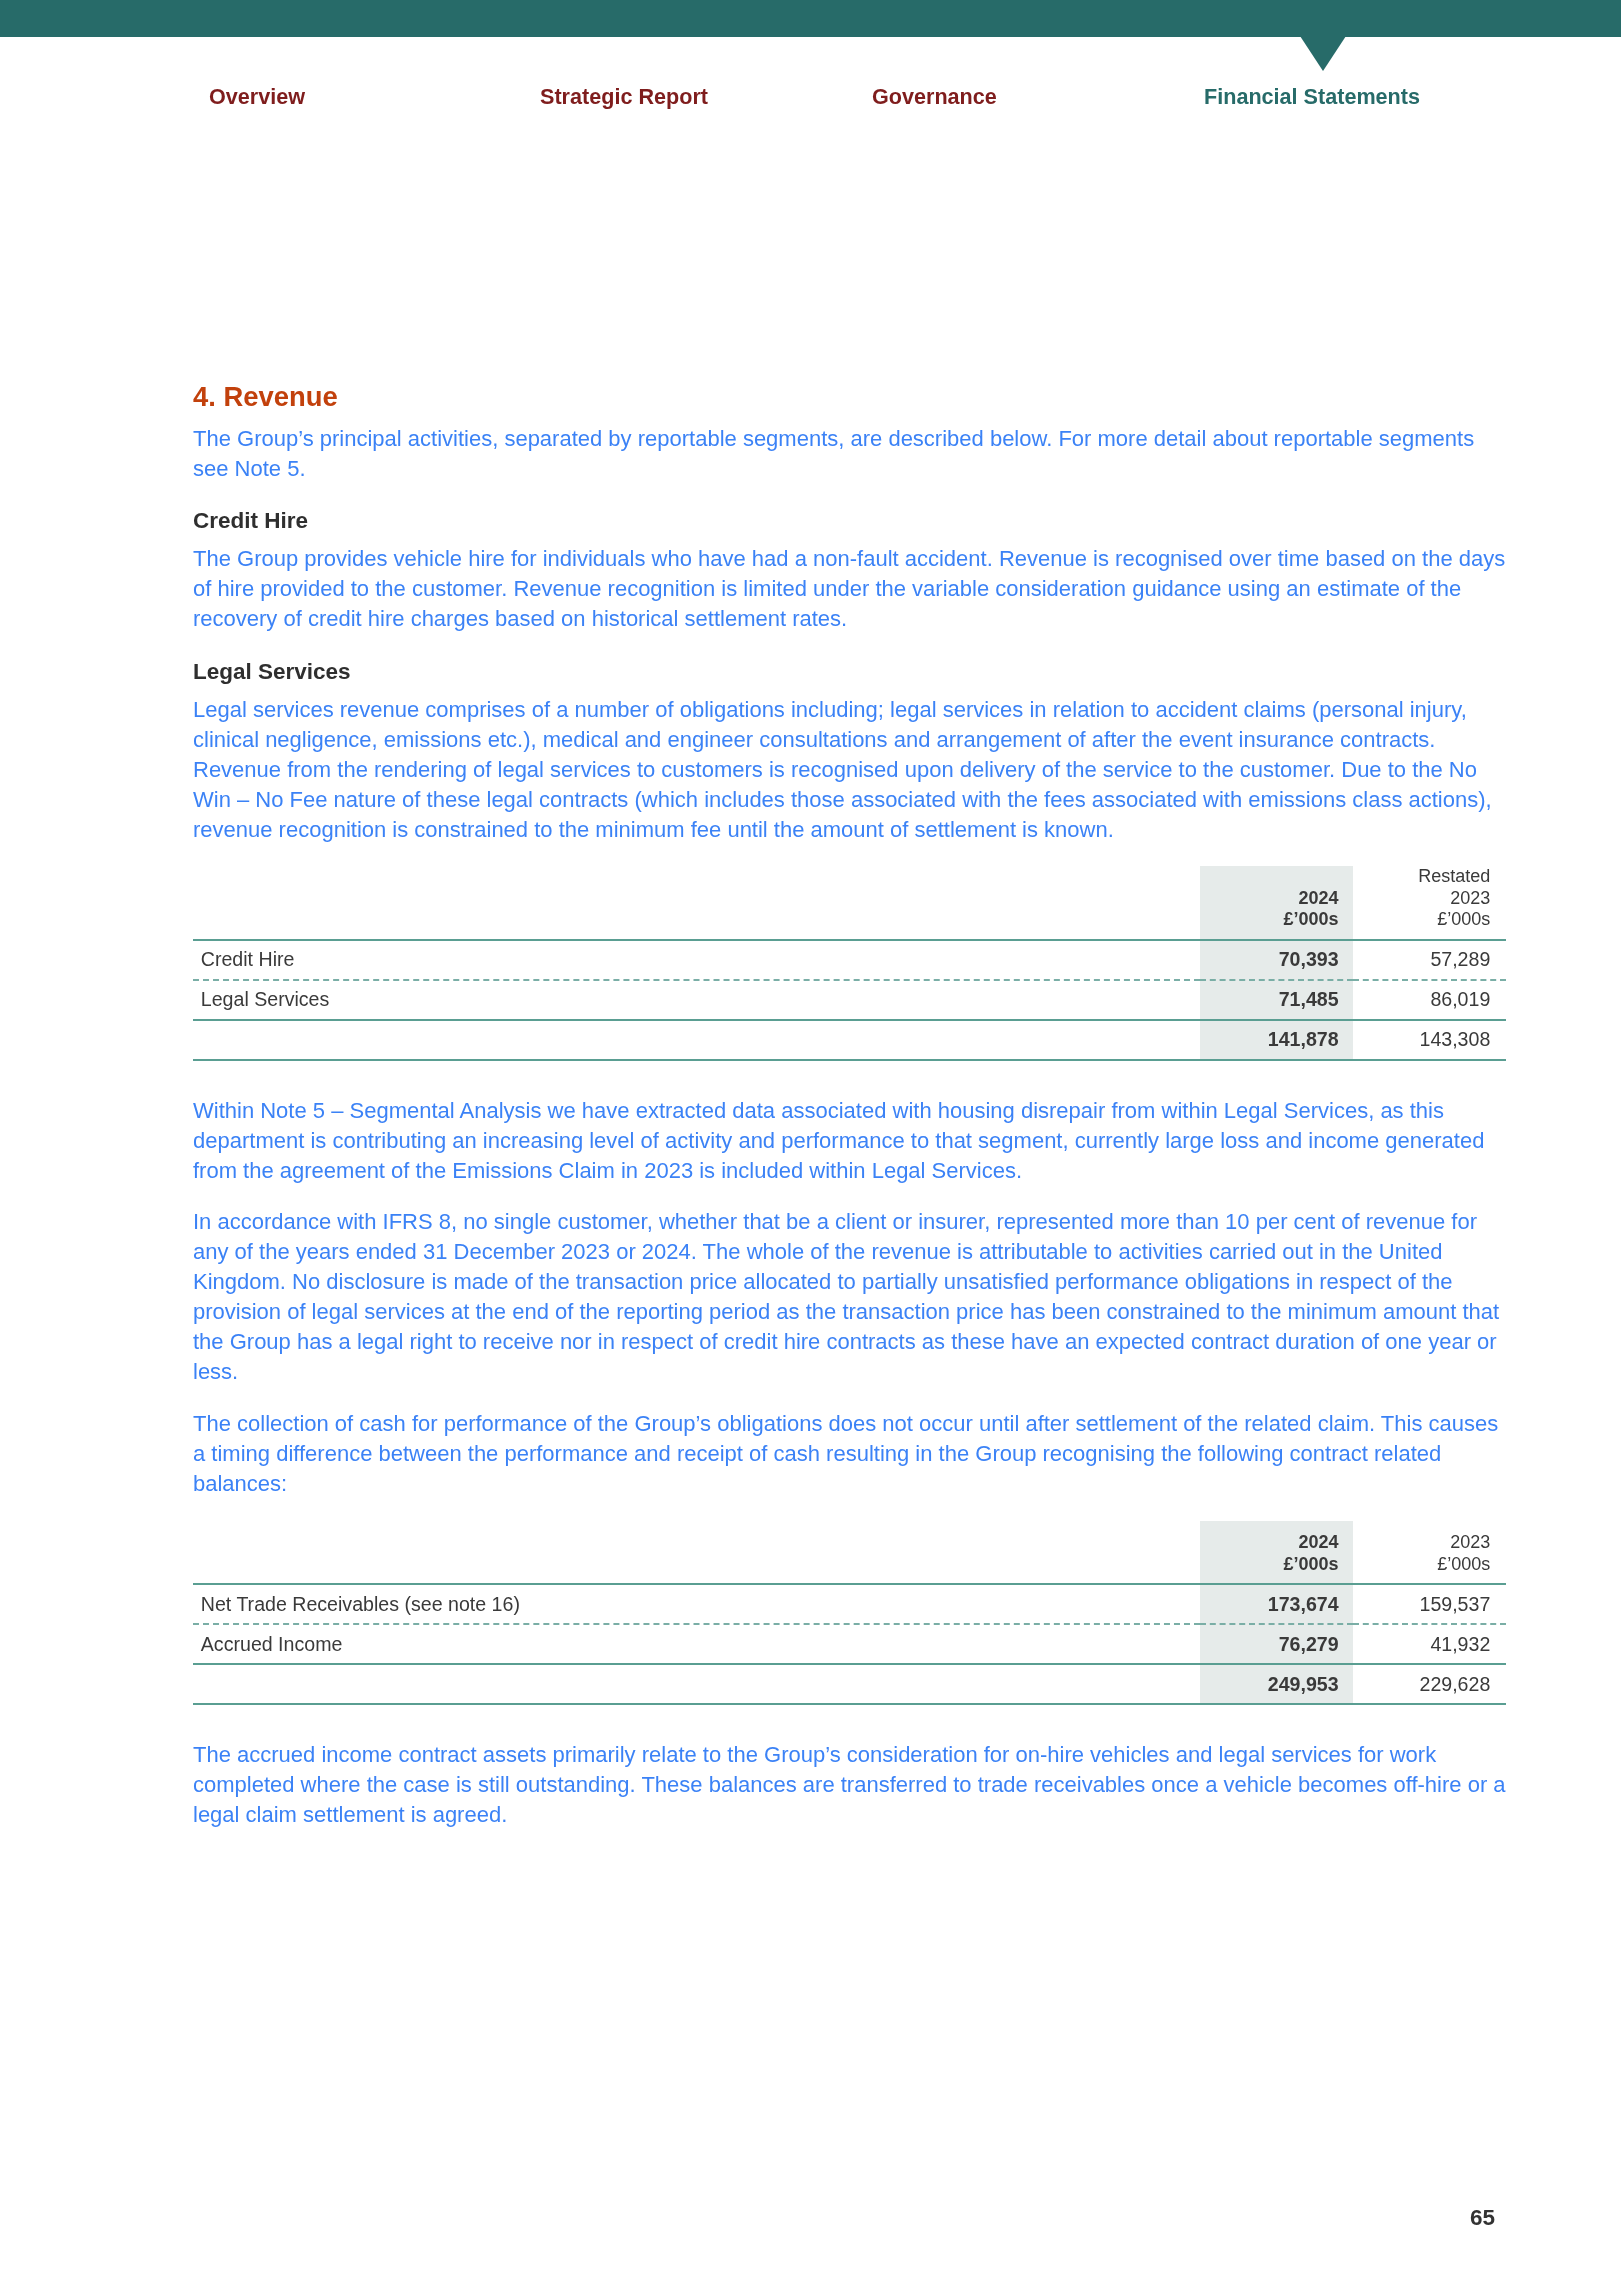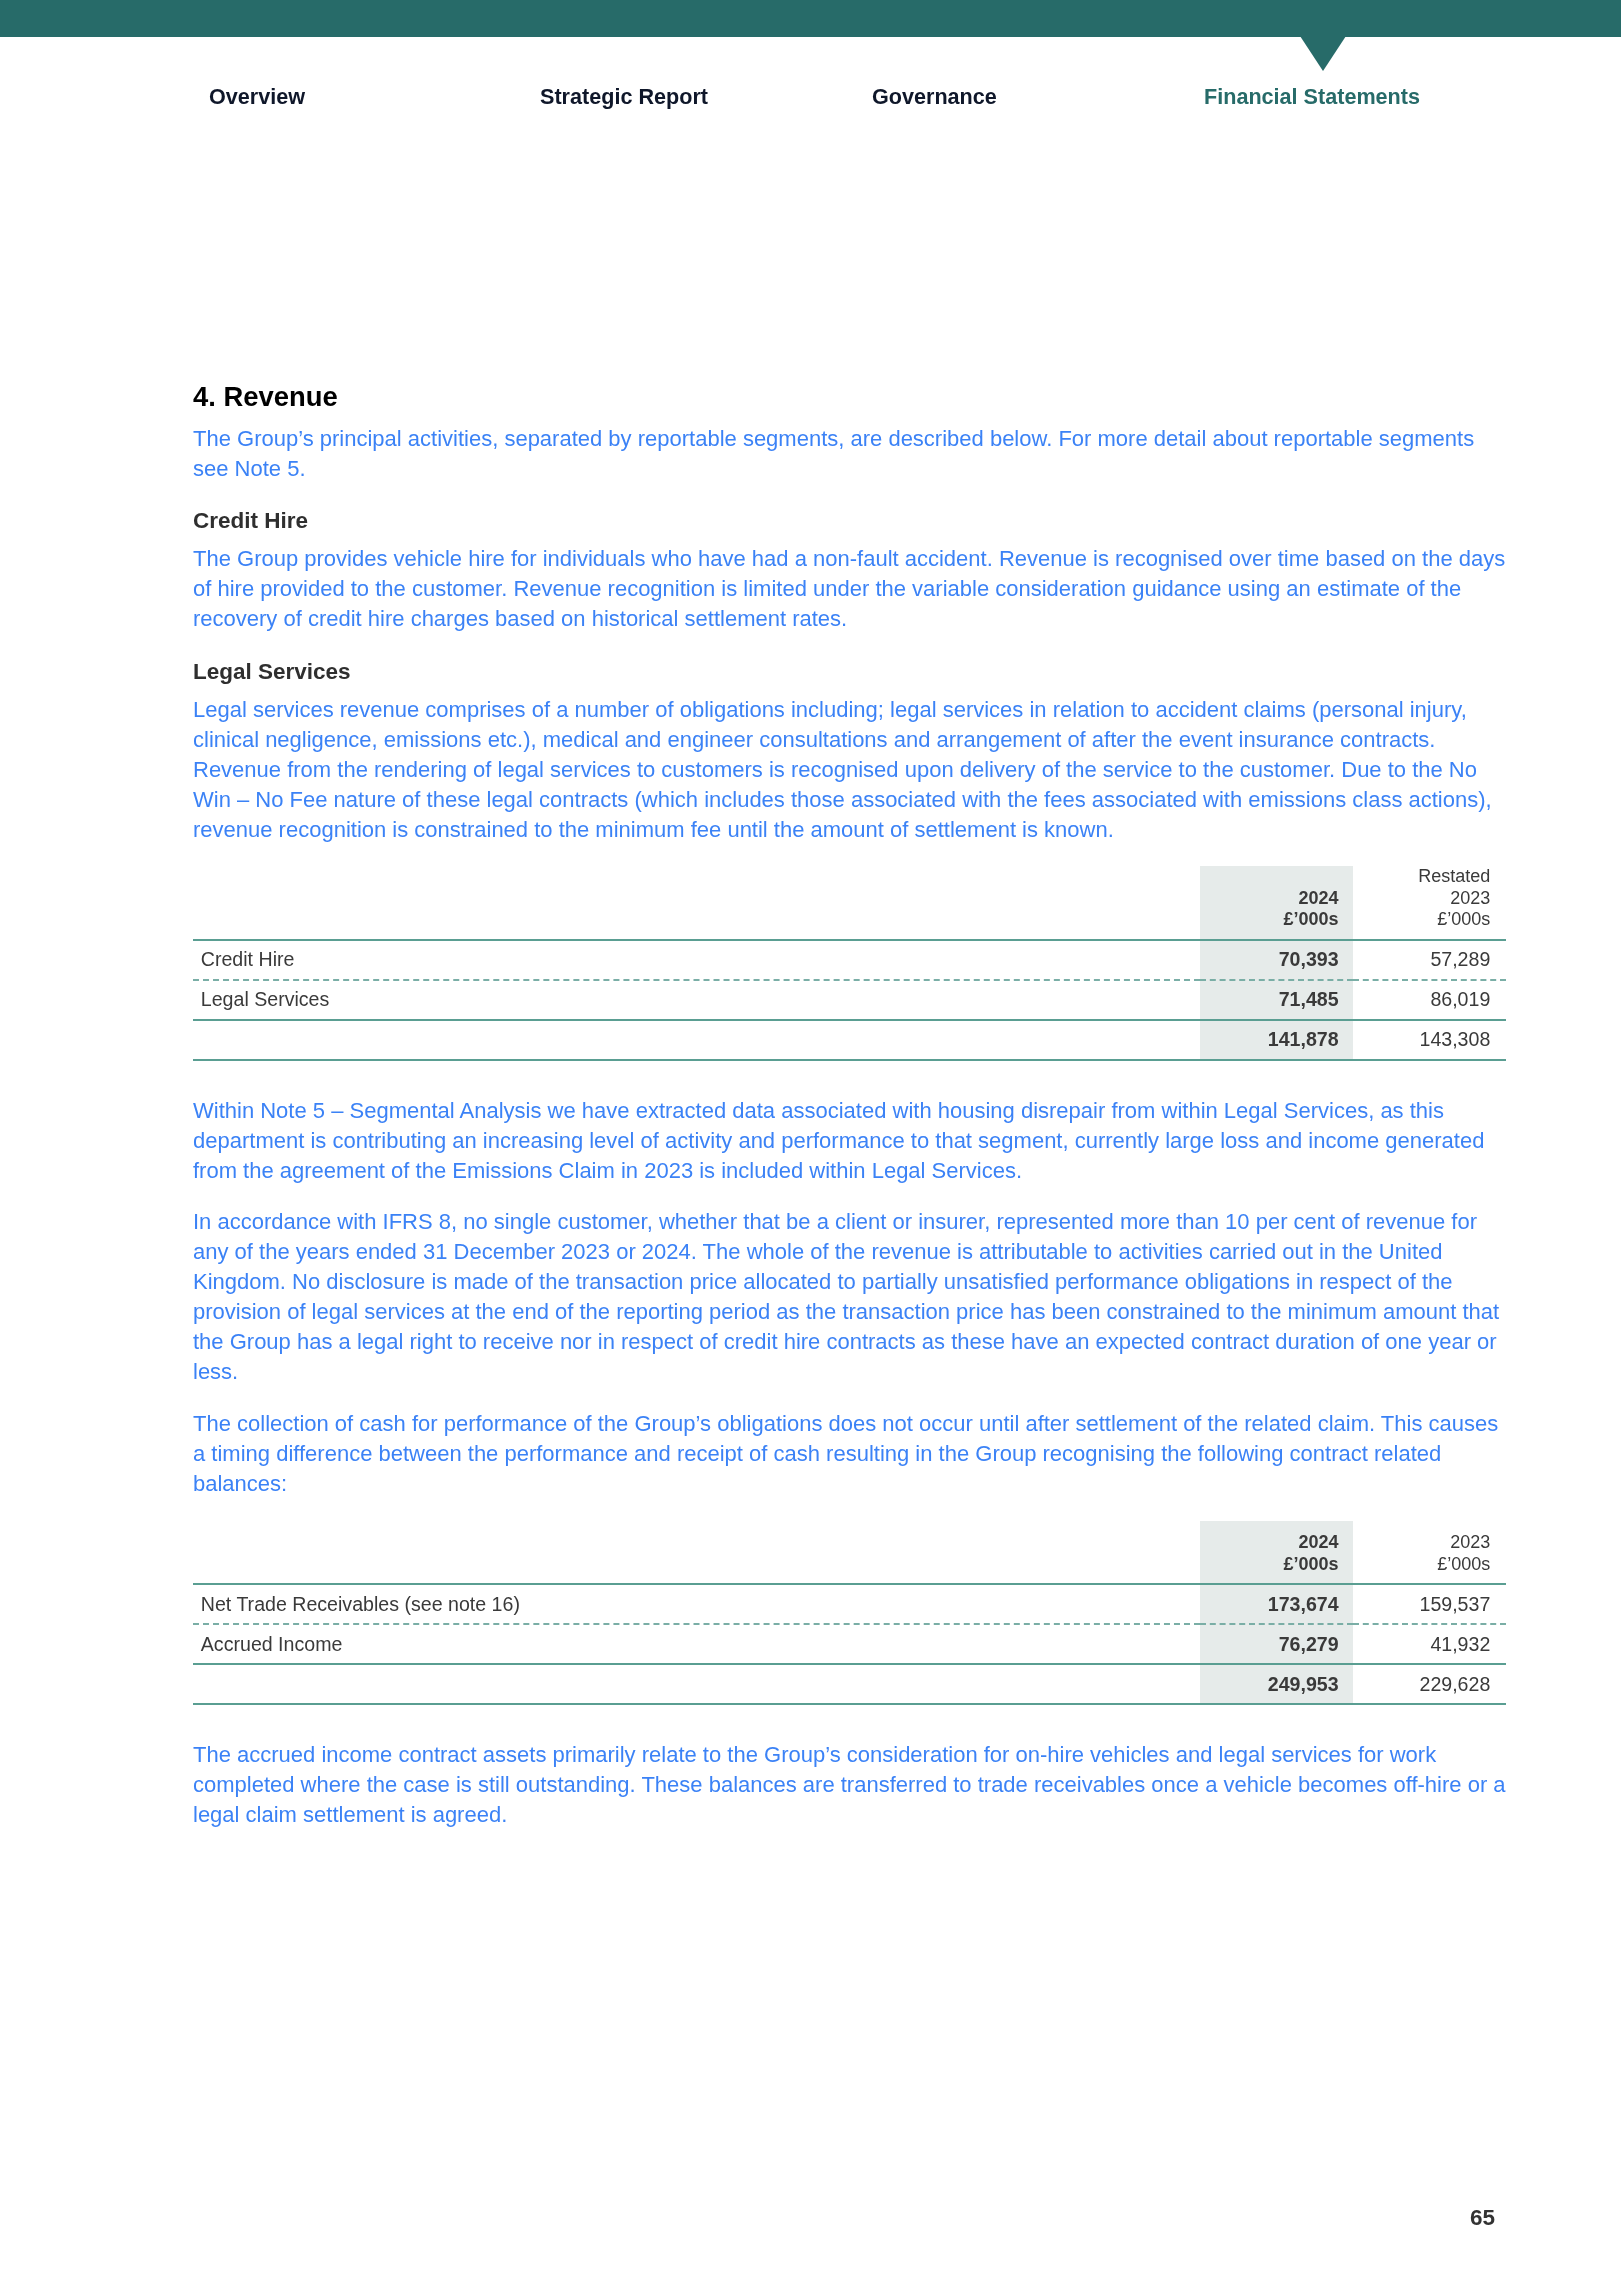--- a/index.html
+++ b/index.html
@@ -8,27 +8,27 @@
     font-family: "Liberation Sans", sans-serif; color: #3a3a3a;
   }
   .topbar { position: absolute; left: 0; top: 0; width: 1621px; height: 37px; background: #276b69; }
   .topbar-pointer {
     position: absolute; left: 1300px; top: 36px; width: 0; height: 0;
     border-left: 23.5px solid transparent; border-right: 23.5px solid transparent;
     border-top: 35px solid #276b69;
   }
   .nav { position: absolute; top: 84px; left: 0; width: 1621px; height: 29px; }
   .nav-item {
-    position: absolute; font-size: 21.6px; font-weight: bold; color: #0f172a;
+    position: absolute; font-size: 21.6px; font-weight: bold; color: #7f1d1d;
     text-decoration: none; white-space: nowrap; cursor: pointer;
   }
   .nav-item.active { color: #276b69; }
   .content { position: absolute; left: 193px; width: 1313px; top: 377px; }
   h2.section-title {
-    margin: 0 0 7.8px 0; font-size: 27.4px; font-weight: bold; color: #000000; line-height: 39px;
+    margin: 0 0 7.8px 0; font-size: 27.4px; font-weight: bold; color: #c2410c; line-height: 39px;
   }
   p.body {
     margin: 0 0 21.6px 0; font-size: 22px; line-height: 30px; color: #3b82f6;
   }
   h3.sub {
     margin: 0 0 7.8px 0; font-size: 22.5px; font-weight: bold; color: #2f2f2f; line-height: 31px;
   }
   table.fin { width: 1313px; border-collapse: collapse; margin: 17.6px 0 35px 0; font-size: 19.6px; color: #3a3a3a; }
   table.fin th { font-weight: normal; font-size: 18px; line-height: 21.6px; text-align: right; vertical-align: bottom; padding: 0 14.7px 7.8px 0; }
   table.fin th.label-col { text-align: left; }

